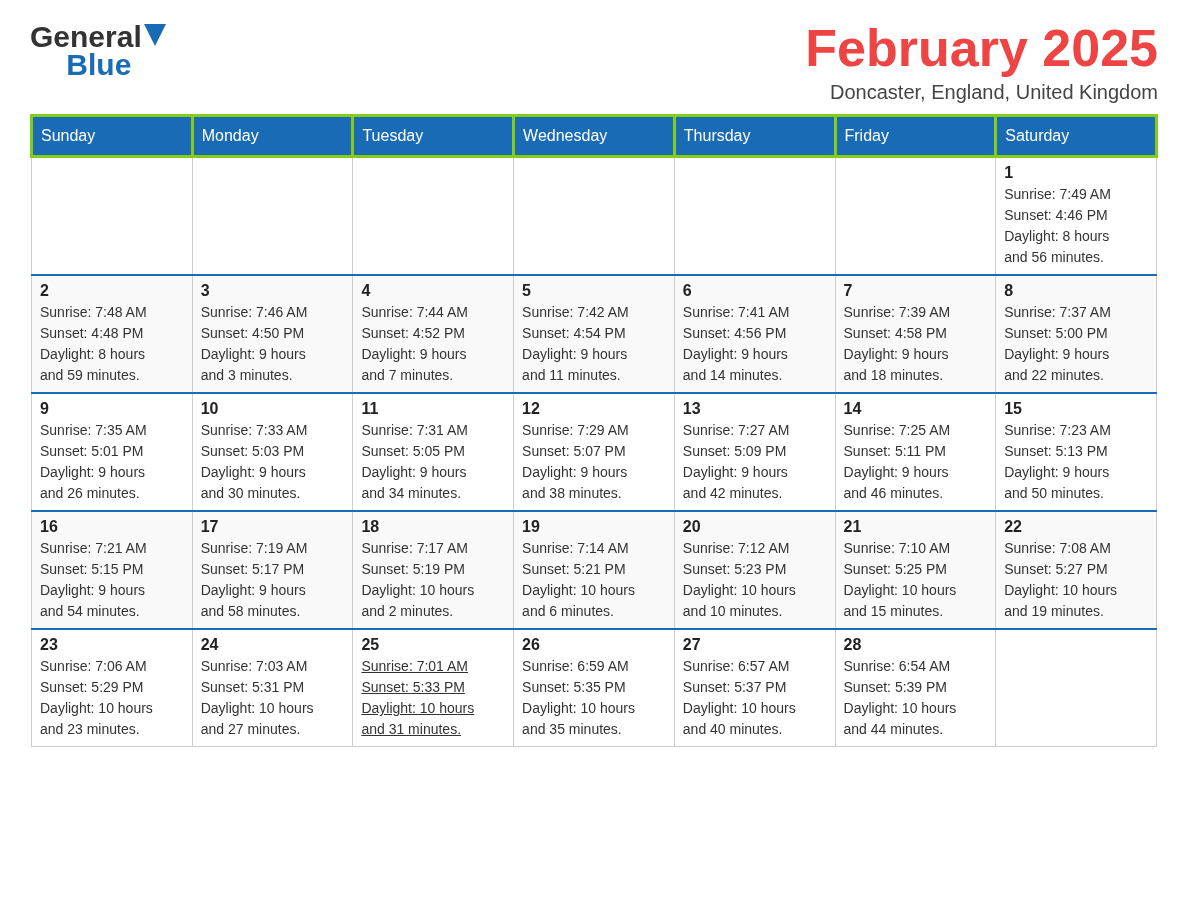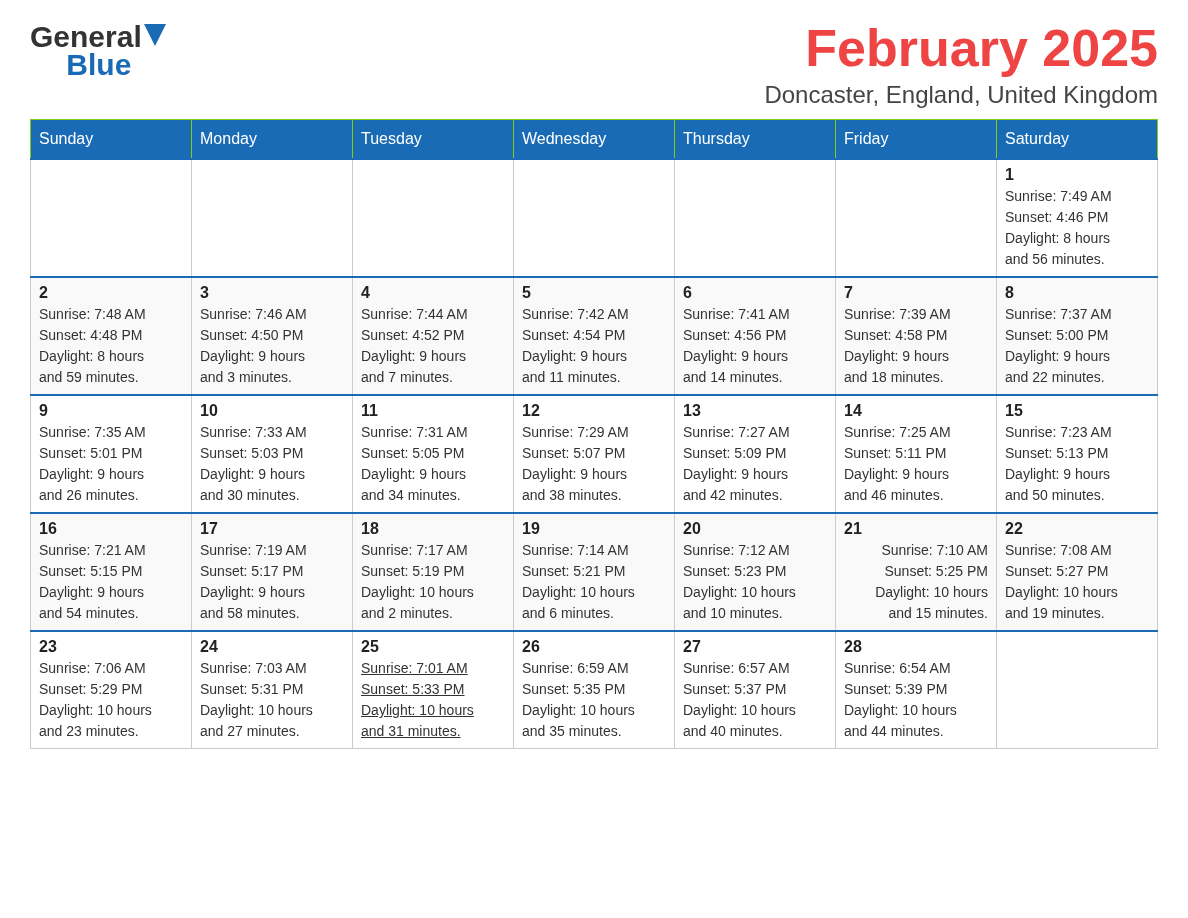--- a/index.html
+++ b/index.html
@@ -24,37 +24,37 @@
     .title-area {
       text-align: right;
     }
     .month-title {
       font-size: 52px;
       font-weight: bold;
       color: #ef4444;
       line-height: 1.1;
     }
     .location {
-      font-size: 24px;
+      font-size: 20px;
       color: #444;
       margin-top: 4px;
     }
     .calendar {
       width: 100%;
       border-collapse: collapse;
       margin-top: 10px;
     }
     .calendar th {
       background-color: #1a6bb5;
       color: #fff;
       font-size: 16px;
       font-weight: normal;
       padding: 10px 8px;
       text-align: left;
-      border: 1px solid #84cc16;
+      border: 3px solid #84cc16;
     }
     .calendar td {
       vertical-align: top;
       padding: 6px 8px;
       border: 1px solid #ccc;
       width: 14.28%;
       height: 110px;
       font-size: 13px;
       color: #333;
       background: #fff;
@@ -261,21 +261,21 @@
         </td>
         <td>
           <span class="day-number">20</span>
           <div class="day-info" style="white-space: pre-line;">Sunrise: 7:12 AM
 Sunset: 5:23 PM
 Daylight: 10 hours
 and 10 minutes.</div>
         </td>
         <td>
           <span class="day-number">21</span>
-          <div class="day-info" style="white-space: pre-line; text-align: right;">Sunrise: 7:10 AM
+          <div class="day-info" style="white-space: pre-line;">Sunrise: 7:10 AM
 Sunset: 5:25 PM
 Daylight: 10 hours
 and 15 minutes.</div>
         </td>
         <td>
           <span class="day-number">22</span>
           <div class="day-info" style="white-space: pre-line;">Sunrise: 7:08 AM
 Sunset: 5:27 PM
 Daylight: 10 hours
 and 19 minutes.</div>

